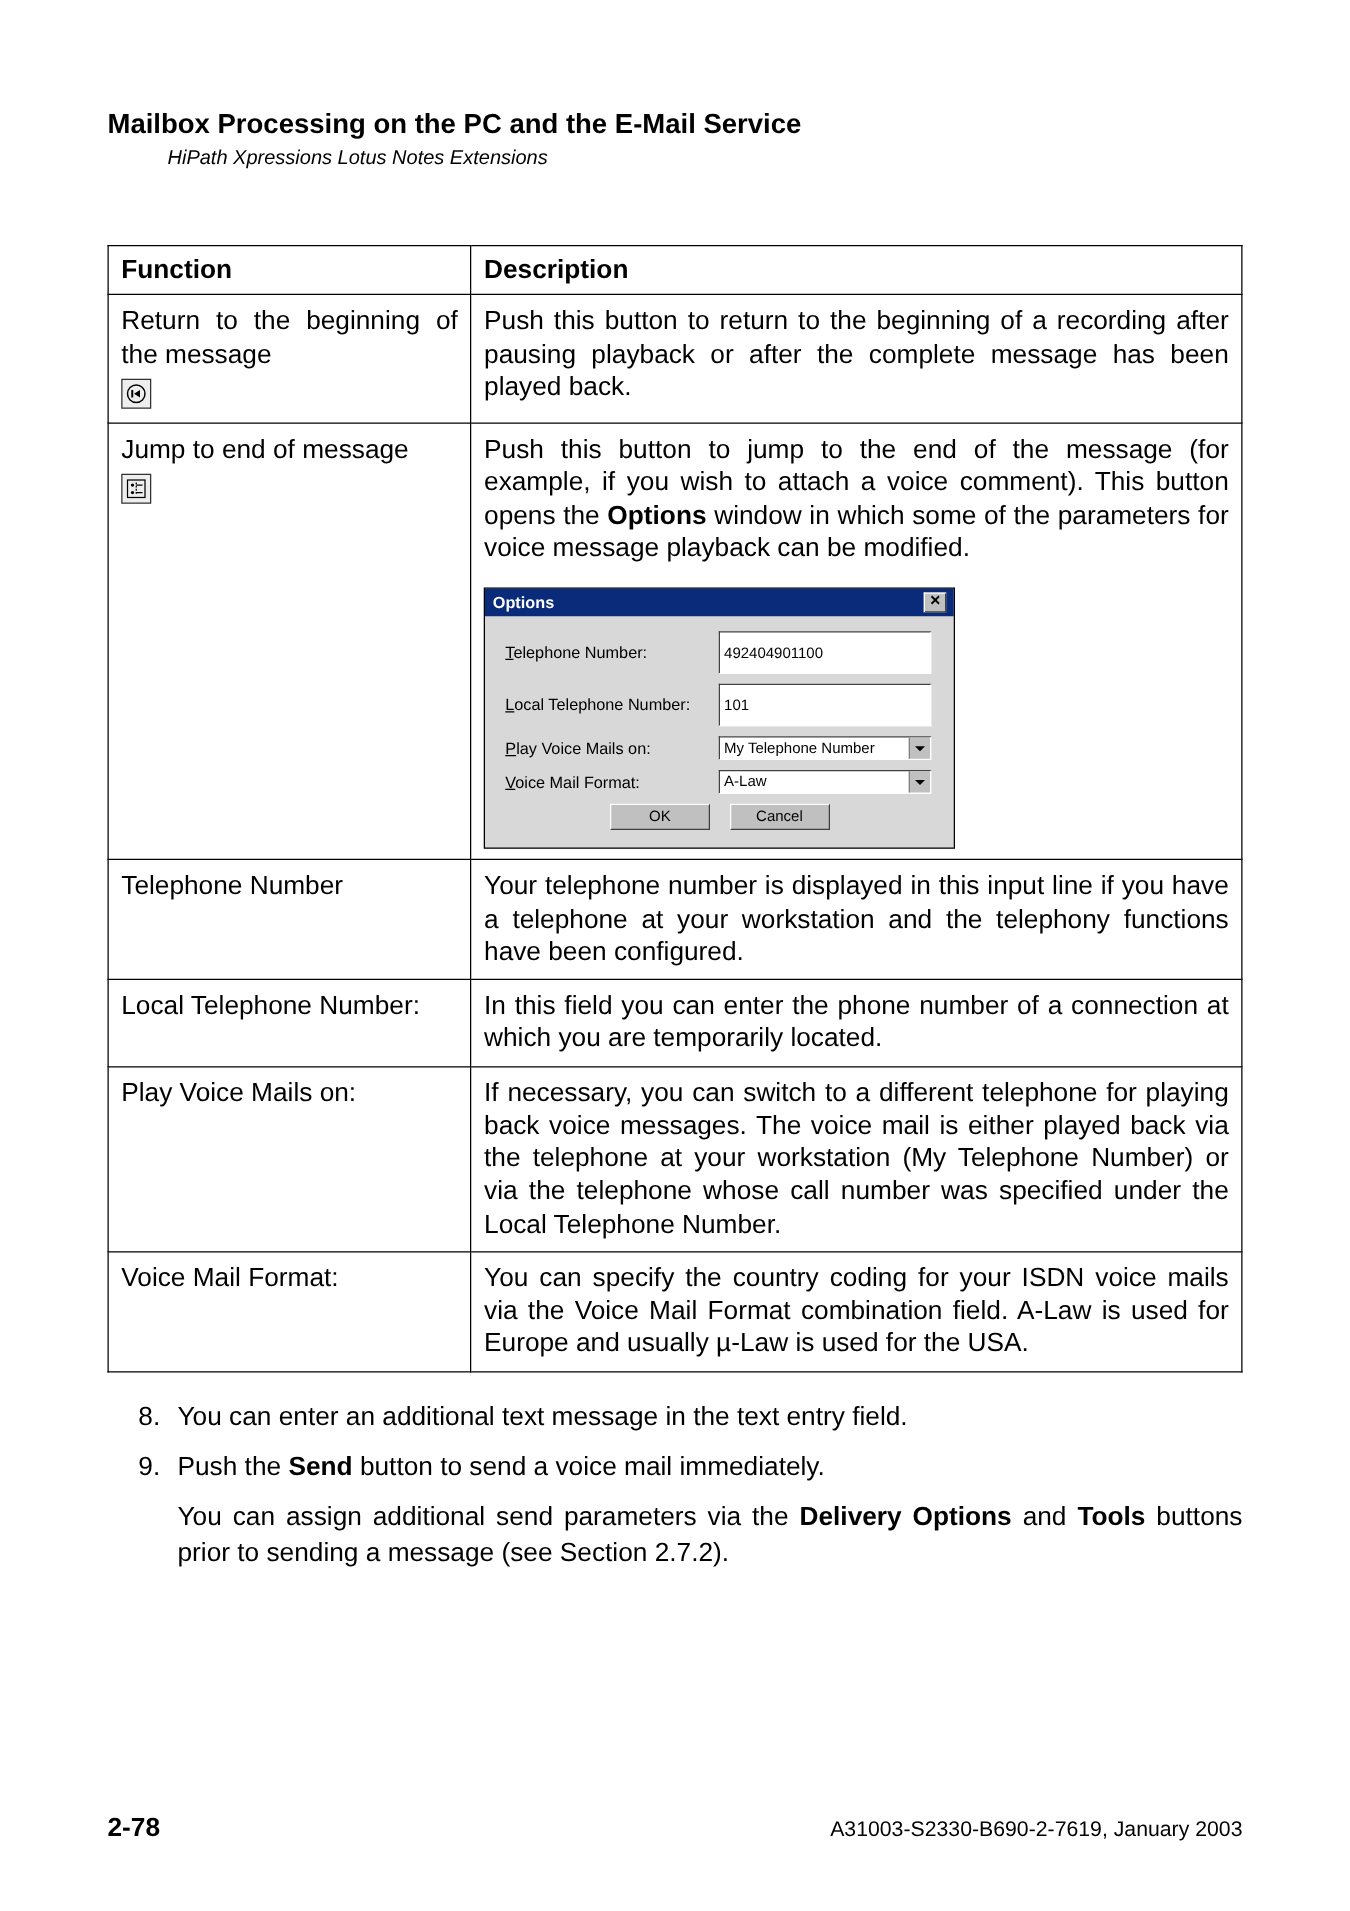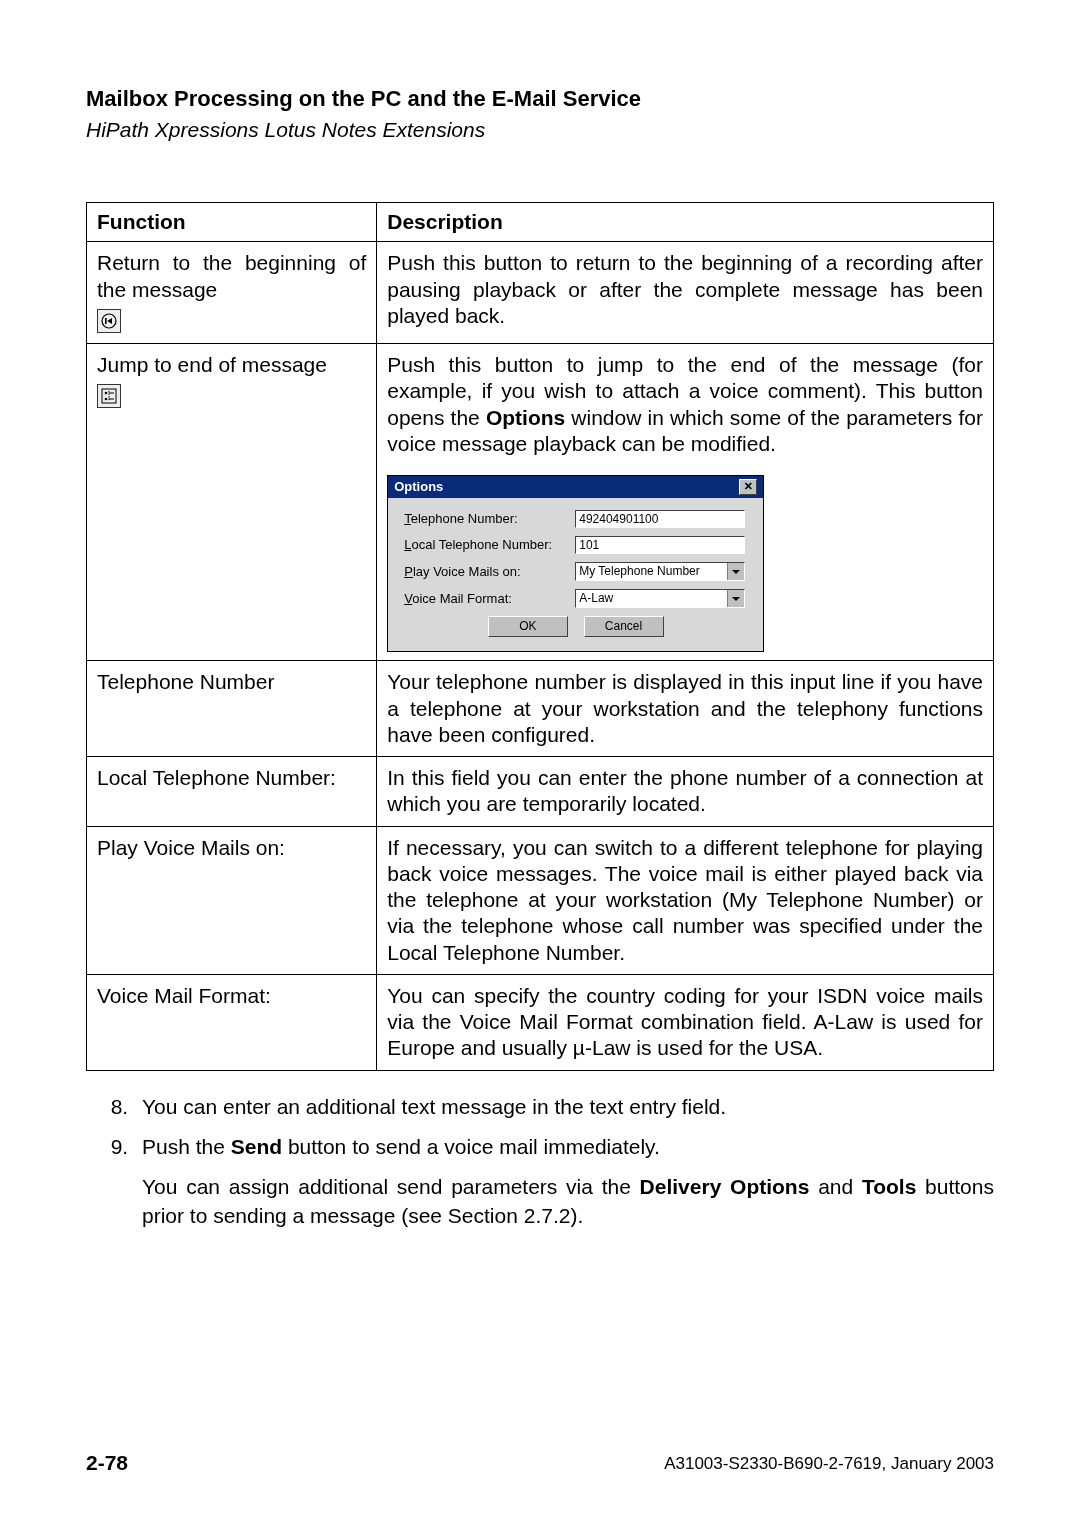--- a/index.html
+++ b/index.html
@@ -17,22 +17,23 @@
     box-sizing: border-box;
     position: relative;
   }
   .header-title {
     font-weight: 700;
     font-size: 22px;
     margin-bottom: 6px;
   }
   .header-subtitle {
     font-style: italic;
-    font-size: 21px;
+    font-size: 16px;
     margin-bottom: 60px;
+    margin-left: 48px;
   }
   table.main-table {
     border-collapse: collapse;
     width: 100%;
     font-size: 21px;
     line-height: 1.25;
   }
   table.main-table th {
     text-align: left;
     font-weight: 700;
@@ -104,21 +105,21 @@
     gap: 16px;
   }
   .opt-label {
     width: 155px;
   }
   .opt-label .ul {
     text-decoration: underline;
   }
   .opt-input {
     width: 170px;
-    height: 18px;
+    height: 34px;
     border: 1px solid #404040;
     border-top-color: #404040;
     border-left-color: #404040;
     border-right-color: #fff;
     border-bottom-color: #fff;
     background: #fff;
     font-size: 12px;
     padding: 1px 3px;
     box-sizing: border-box;
   }

